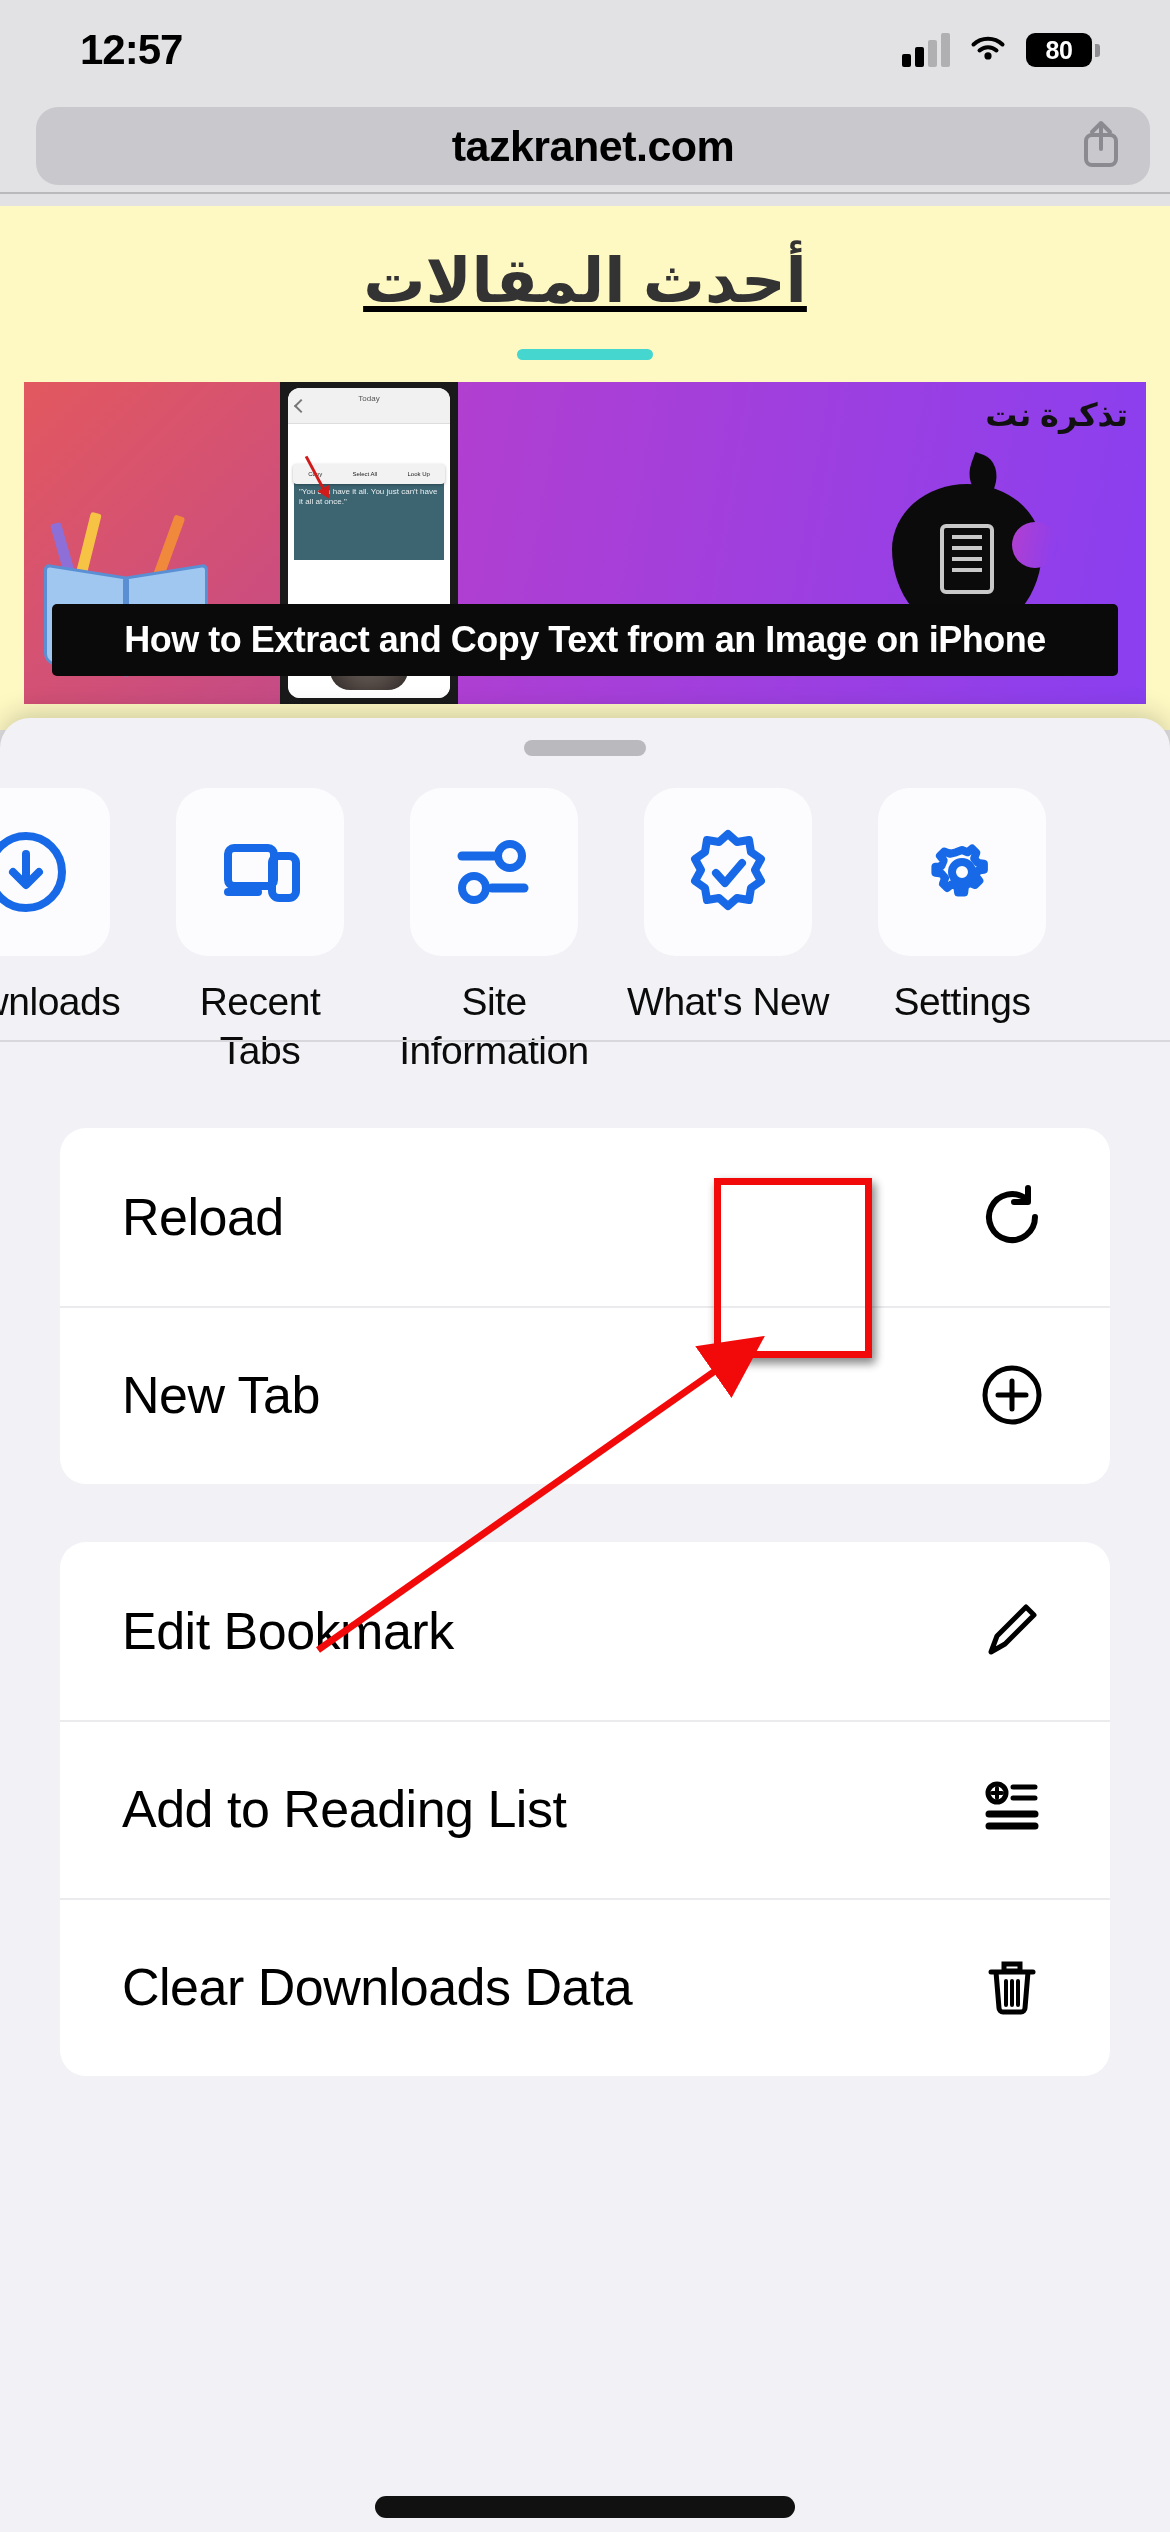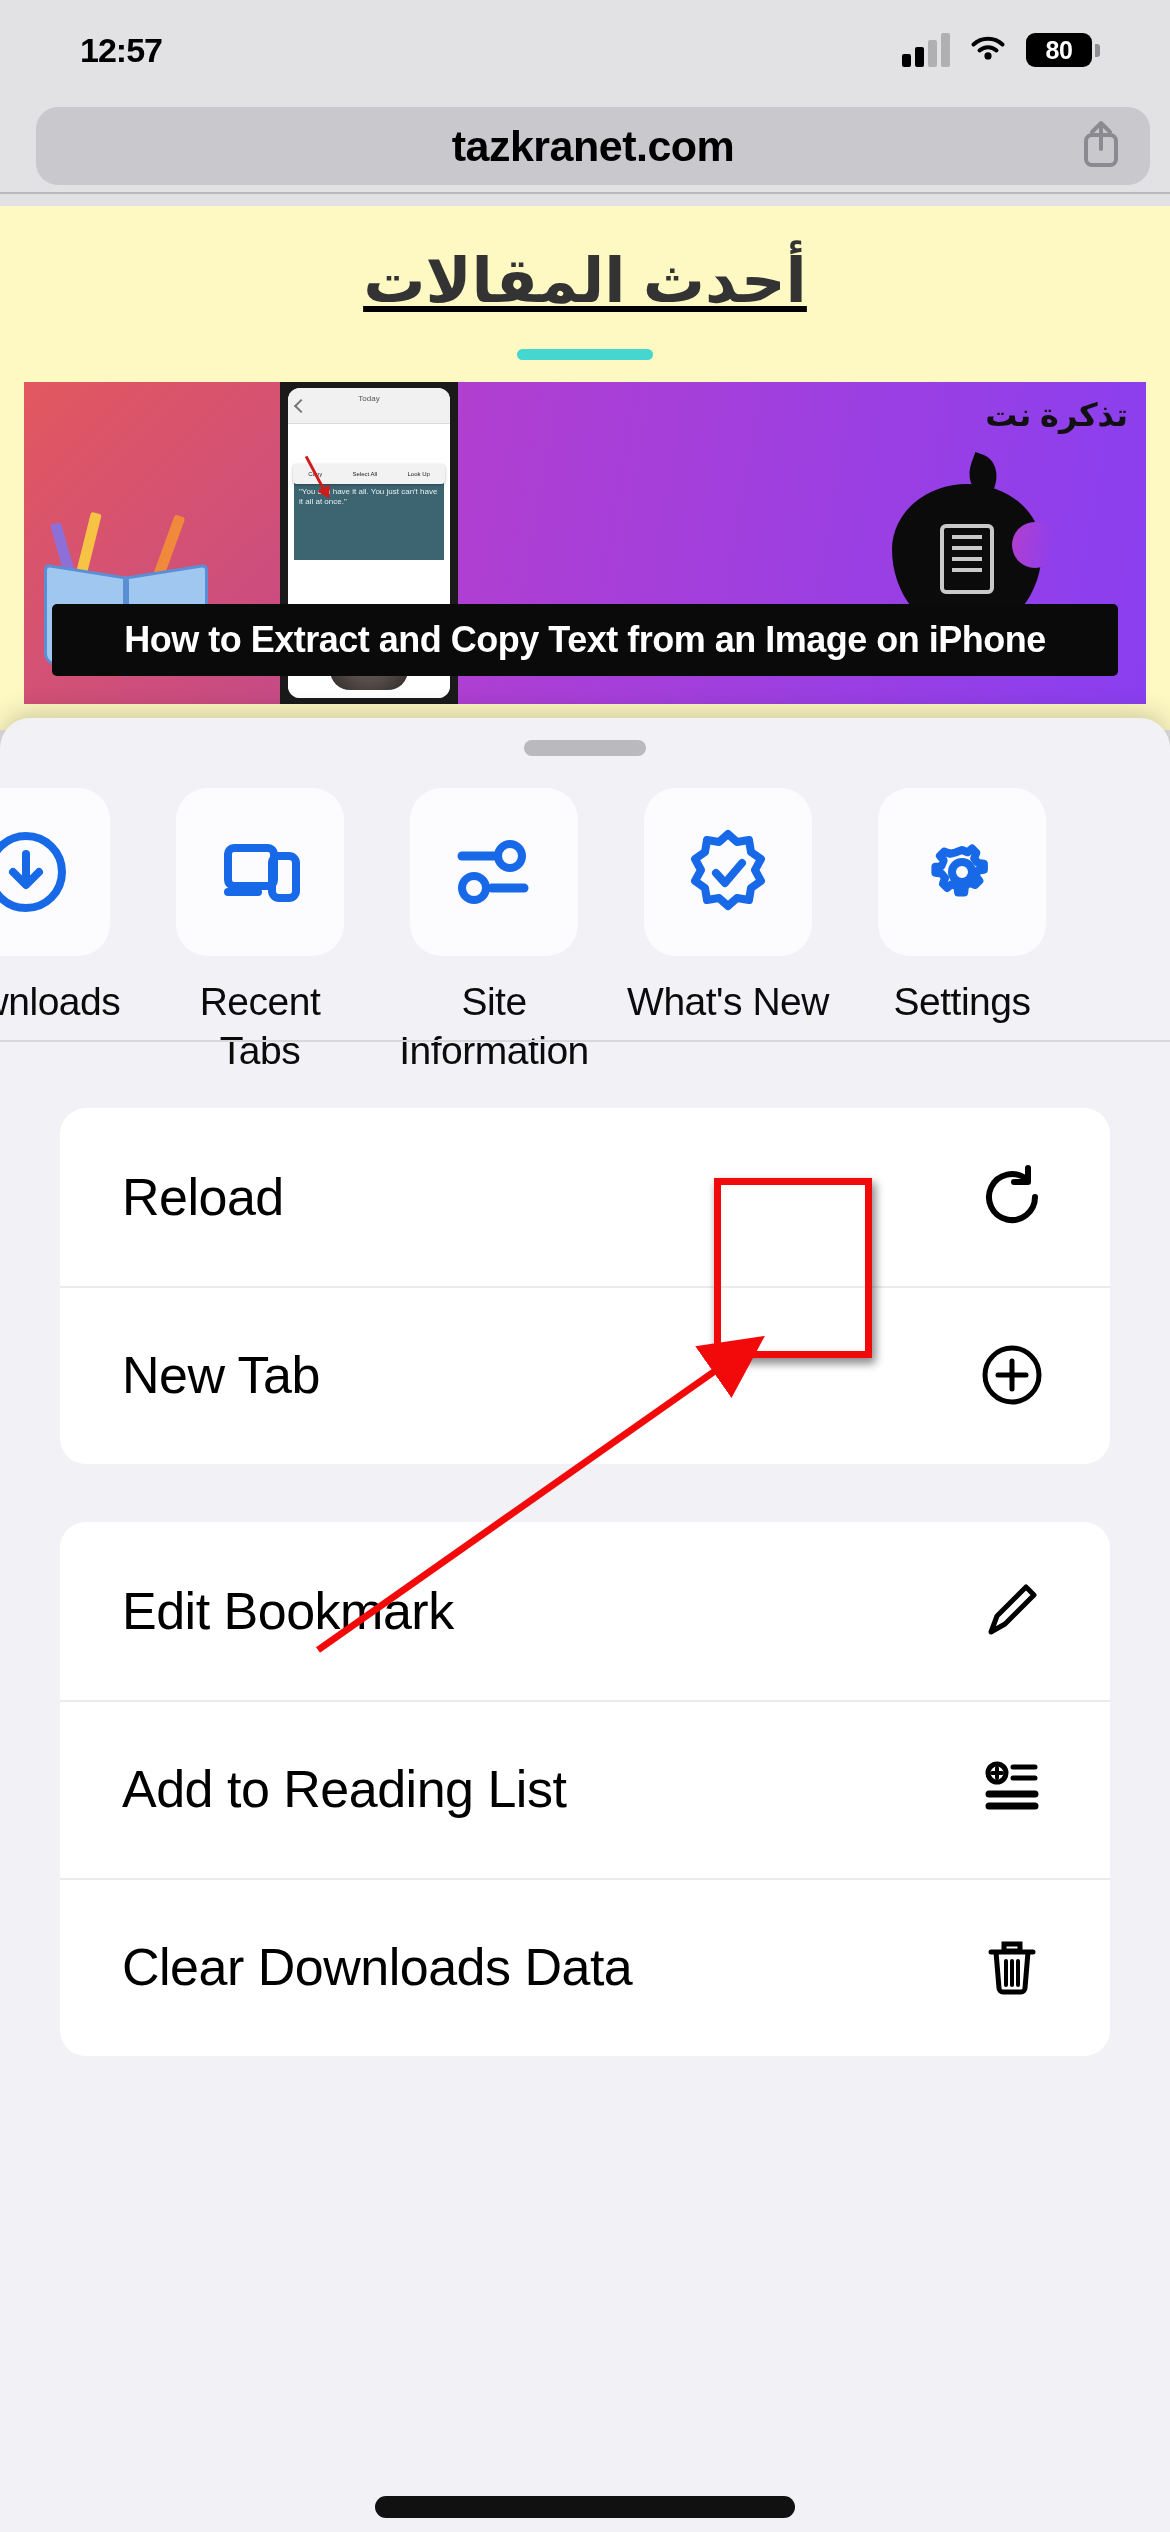--- a/index.html
+++ b/index.html
@@ -10,21 +10,21 @@
     overflow: hidden;
   }
   #screen { position: relative; width: 1170px; height: 2532px; overflow: hidden; background: #e2e2e4; }
 
   
   .statusbar {
     position: absolute; top: 0; left: 0; width: 1170px; height: 100px;
     display: flex; align-items: center; justify-content: space-between;
     padding: 0 78px 0 80px;
   }
-  .clock { font-size: 34px; font-weight: 700; color: #000; letter-spacing: -1px; }
+  .clock { font-size: 42px; font-weight: 700; color: #000; letter-spacing: -1px; }
   .status-right { display: flex; align-items: center; gap: 18px; }
   .sig { display: flex; align-items: flex-end; gap: 4px; height: 34px; }
   .sig i { display: block; width: 9px; background: #000; border-radius: 2px; }
   .sig i:nth-child(1) { height: 13px; }
   .sig i:nth-child(2) { height: 20px; }
   .sig i:nth-child(3) { height: 27px; background: #b0b0b2; }
   .sig i:nth-child(4) { height: 34px; background: #b0b0b2; }
   .battery {
     position: relative; width: 66px; height: 34px; background: #000;
     border-radius: 9px; display: flex; align-items: center; justify-content: center;
@@ -298,21 +298,21 @@
             <circle cx="48" cy="48" r="10" fill="none" stroke="#1769e8" stroke-width="8"></circle>
           </svg>
         </div>
         <div class="icon-label">Settings</div>
       </div>
 
     </div>
 
     <div class="sep-line" style="top:322px;"></div>
 
-    <div class="group" style="margin-top:32px;">
+    <div class="group" style="margin-top:52px;">
       <div class="row">
         <span class="row-label">Reload</span>
         <span class="row-icon">
           <svg width="66" height="66" viewBox="0 0 66 66">
             <path d="M56 33a23 23 0 11-8.5-17.8" fill="none" stroke="#000" stroke-width="6" stroke-linecap="round"></path>
             <path d="M49 4v14H35" fill="none" stroke="#000" stroke-width="6" stroke-linecap="round" stroke-linejoin="round"></path>
           </svg>
         </span>
       </div>
       <div class="row">

